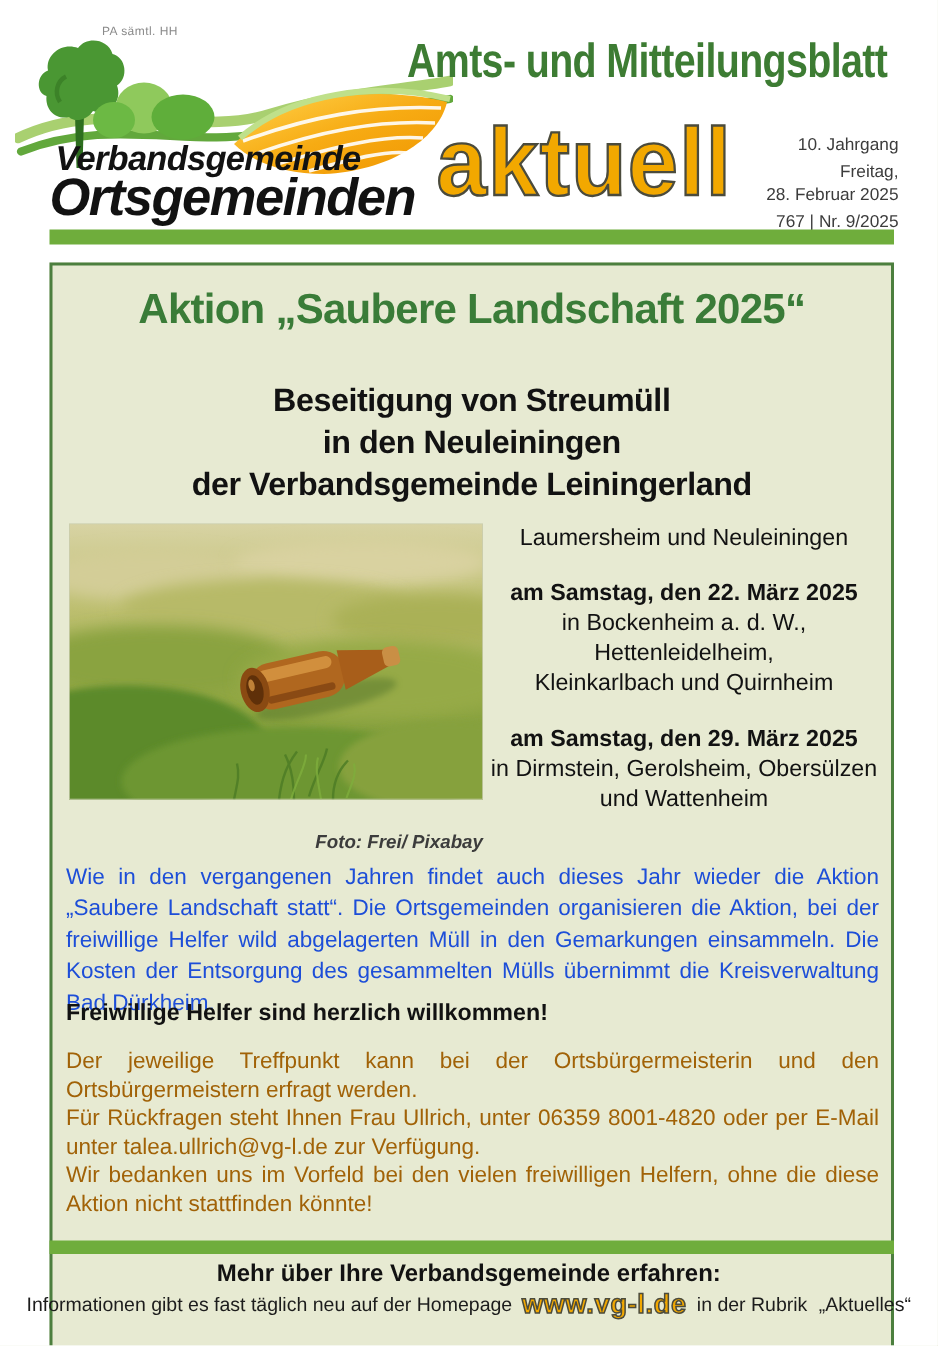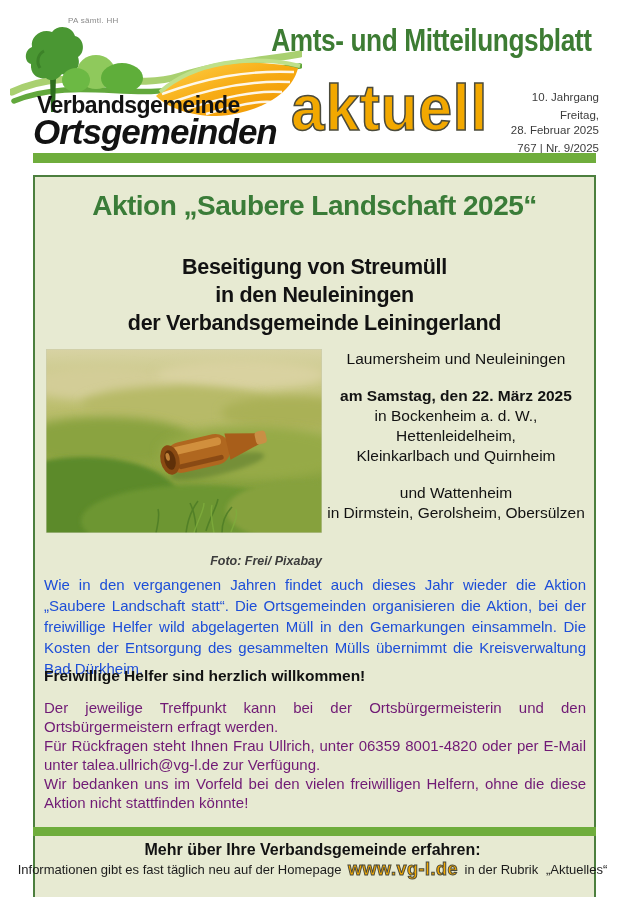--- a/index.html
+++ b/index.html
@@ -4,21 +4,21 @@
 <style>
   html,body{margin:0;padding:0;background:#ffffff;}
   .page{position:relative;width:625px;height:897px;background:#ffffff;
         font-family:"Liberation Sans",sans-serif;overflow:hidden;color:#1c1c1c;}
 
   
   .pa-note{position:absolute;left:68px;top:16px;font-size:8px;color:#8a8a8a;letter-spacing:.3px;}
   .logo-svg{position:absolute;left:10px;top:20px;width:292px;height:102px;}
   .masthead{position:absolute;right:33px;top:22px;font-size:32px;font-weight:bold;color:#3d7c33;
             white-space:nowrap;transform:scaleX(.82);transform-origin:right top;letter-spacing:-.5px;}
-  .org1{position:absolute;left:37px;top:92px;font-size:23px;font-weight:bold;color:#121212;letter-spacing:-.5px;}
+  .org1{position:absolute;left:37px;top:92px;font-size:23px;font-style:italic;font-weight:bold;color:#121212;letter-spacing:-.5px;}
   .org2{position:absolute;left:33px;top:112px;font-size:35px;font-style:italic;font-weight:bold;color:#121212;letter-spacing:-1px;}
   .brand{position:absolute;left:291px;top:76px;font-size:64px;font-weight:bold;color:#f2a800;
          -webkit-text-stroke:1.6px #4b4b3c;letter-spacing:1px;transform:scaleX(.94);transform-origin:left top;line-height:1;}
   .issue{position:absolute;right:26px;top:90px;text-align:right;font-size:11.5px;color:#3c3c3c;line-height:15px;}
   .issue .gap{margin-top:3px;}
   .top-bar{position:absolute;left:33px;top:153px;width:563px;height:10px;background:#6fad3c;}
 
   
   .article-box{position:absolute;left:33px;top:175px;width:563px;height:835px;
                background:#e7ead2;border:2px solid #4c7f3e;box-sizing:border-box;}
@@ -30,21 +30,21 @@
   .photo-caption{position:absolute;left:11px;top:377px;width:276px;text-align:right;
                  font-size:12.5px;font-weight:bold;font-style:italic;color:#3c3c3c;}
   .dates{position:absolute;left:290px;top:172px;width:262px;text-align:center;
          font-size:15.5px;line-height:20px;color:#121212;}
   .date-block{margin-bottom:17px;}
   .date-heading{font-weight:bold;}
   .para1{position:absolute;left:9px;top:397px;width:542px;text-align:justify;
          font-size:15px;line-height:21px;color:#1d4ed8;}
   .highlight{position:absolute;left:9px;top:490px;width:542px;
              font-size:15.5px;font-weight:bold;color:#121212;}
-  .para2{position:absolute;left:9px;top:521px;width:542px;font-size:15px;line-height:19px;color:#701a75;}
+  .para2{position:absolute;left:9px;top:521px;width:542px;font-size:15px;line-height:19px;color:#a16207;}
   .para2 div{text-align:justify;}
 
   
   .bottom-bar{position:absolute;left:33px;top:827px;width:563px;height:9px;background:#6fad3c;}
   .footer-heading{position:absolute;top:841px;left:0;width:100%;text-align:center;
                   font-size:16px;font-weight:bold;color:#121212;}
   .footer-line{position:absolute;top:859px;left:0;width:100%;text-align:center;
                font-size:13px;color:#1c1c1c;white-space:nowrap;}
   .footer-line .site{font-size:18px;font-weight:bold;color:#f2a800;
                      -webkit-text-stroke:1px #4b4b3c;letter-spacing:.5px;vertical-align:-1px;padding:0 3px;}
@@ -171,22 +171,23 @@
     <div class="dates">
       <div class="date-block">
         <div>Laumersheim und Neuleiningen</div>
       </div>
       <div class="date-block">
         <div class="date-heading">am Samstag, den 22. März 2025</div>
         <div>in Bockenheim a. d. W., Hettenleidelheim,</div>
         <div>Kleinkarlbach und Quirnheim</div>
       </div>
       <div class="date-block">
+        <div class="date-heading">am Samstag, den 29. März 2025</div>
+        <div>in Dirmstein, Gerolsheim, Obersülzen</div>
         <div>und Wattenheim</div>
-        <div>in Dirmstein, Gerolsheim, Obersülzen</div>
       </div>
     </div>
 
     <div class="para1">Wie in den vergangenen Jahren findet auch dieses Jahr wieder die Aktion „Saubere Landschaft statt“. Die Ortsgemeinden organisieren die Aktion, bei der freiwillige Helfer wild abgelagerten Müll in den Gemarkungen einsammeln. Die Kosten der Entsorgung des gesammelten Mülls übernimmt die Kreisverwaltung Bad Dürkheim.</div>
 
     <div class="highlight">Freiwillige Helfer sind herzlich willkommen!</div>
 
     <div class="para2">
       <div>Der jeweilige Treffpunkt kann bei der Ortsbürgermeisterin und den Ortsbürgermeistern erfragt werden.</div>
       <div>Für Rückfragen steht Ihnen Frau Ullrich, unter 06359 8001-4820 oder per E-Mail unter talea.ullrich@vg-l.de zur Verfügung.</div>

